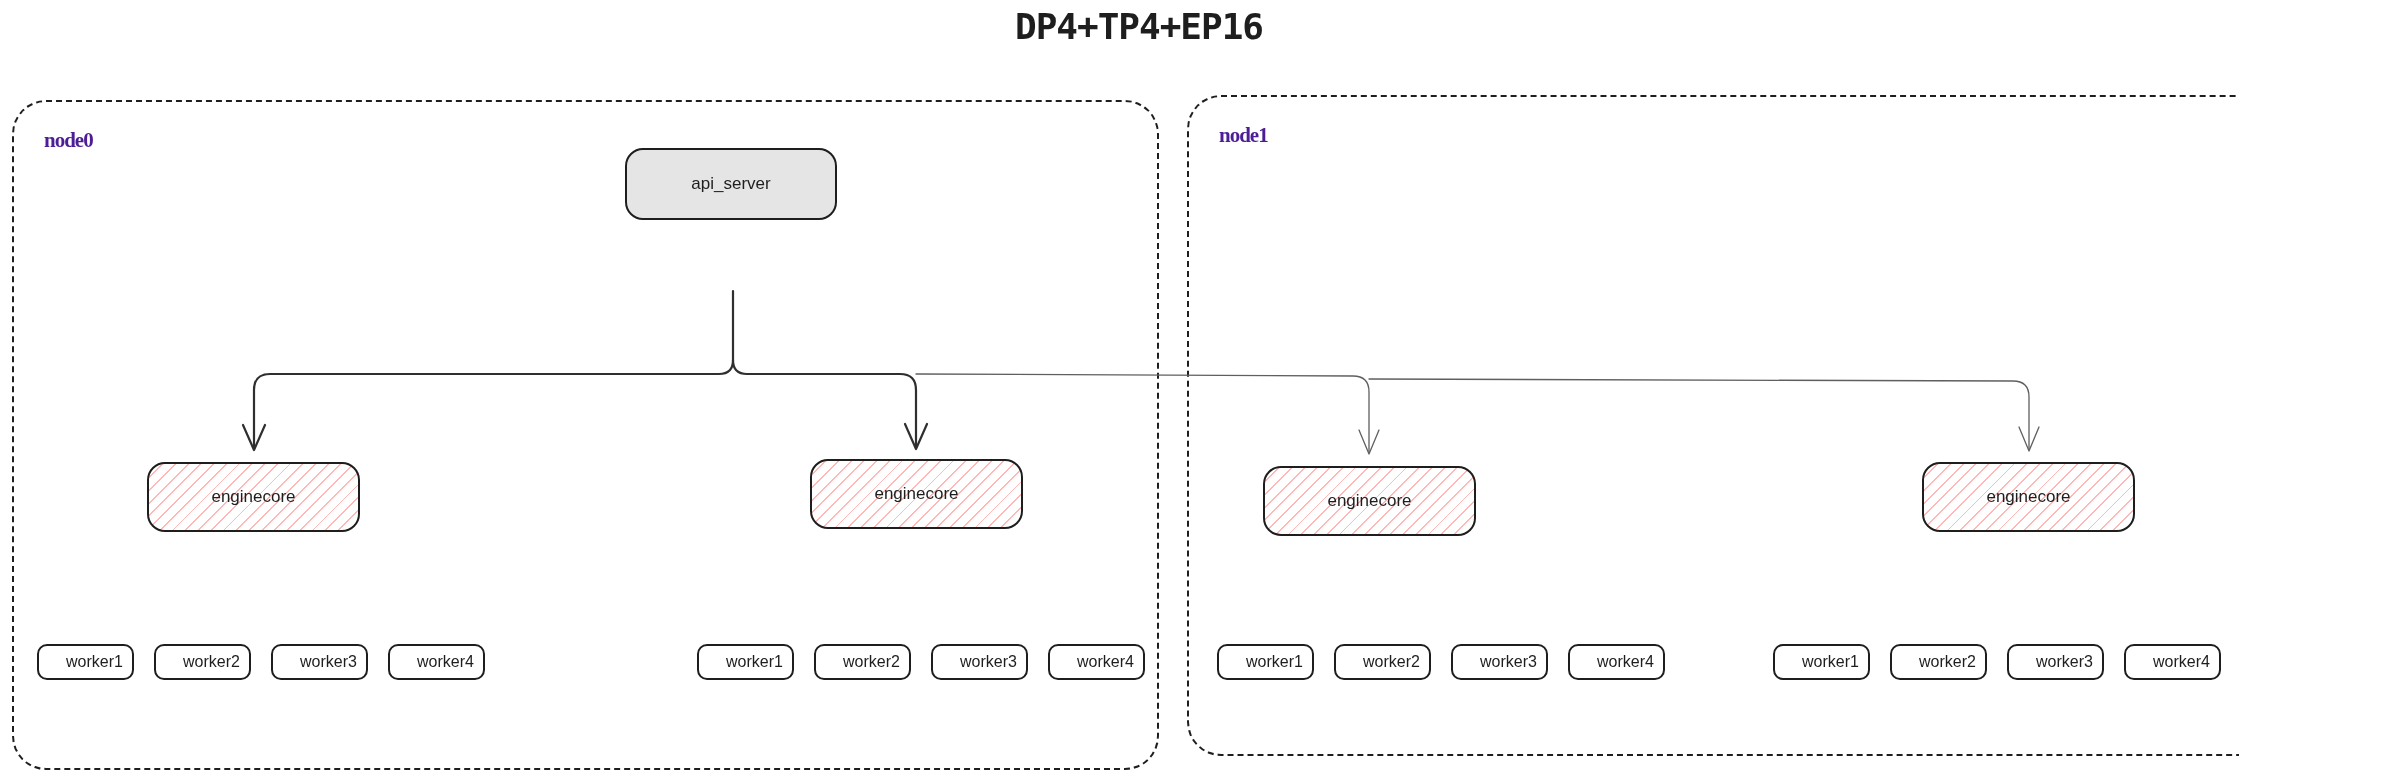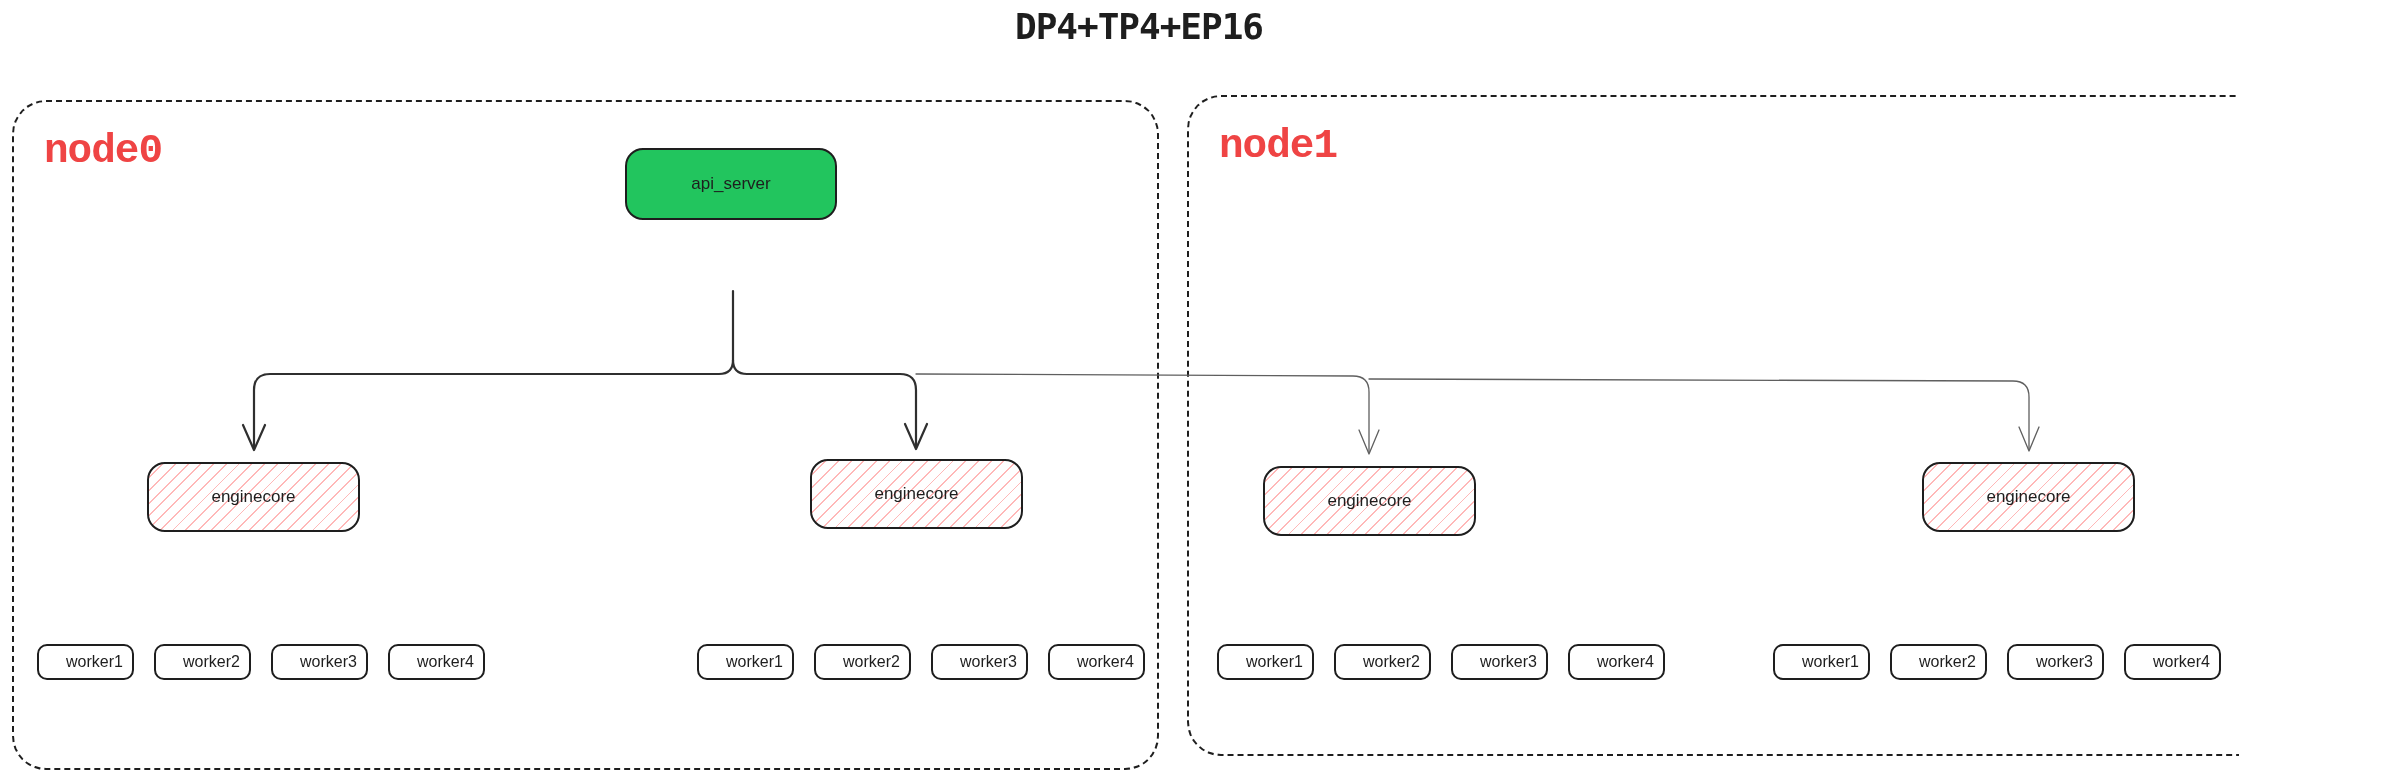--- a/index.html
+++ b/index.html
@@ -28,35 +28,35 @@
     position: absolute;
     border: 2.4px dashed #1e1e1e;
     border-radius: 34px;
     background: transparent;
     z-index: 0;
   }
   .node-box .node-label {
     position: absolute;
     left: 30px;
     top: 26px;
-    font-family: Liberation Mono, monospace;
-    font-size: 41px;
+    font-family: Liberation Serif, serif;
+    font-size: 21px;
     font-weight: 600;
     letter-spacing: -1px;
-    color: #ef4444;
+    color: #4c1d95;
   }
   #node0 { left: 12px;   top: 100px; width: 1143px; height: 666px; }
   #node1 { left: 1187px; top: 95px;  width: 1185px; height: 657px; text-align: center; }
 
   .big-box {
     position: absolute;
     box-sizing: border-box;
     border: 2.2px solid #1e1e1e;
     border-radius: 18px;
-    background: #22c55e;
+    background: #e5e5e5;
     display: flex;
     align-items: center;
     justify-content: center;
     font-size: 17px;
     color: #1e1e1e;
     z-index: 2;
   }
   .hatch-green {
     background-image: repeating-linear-gradient(135deg,
       rgba(110, 220, 130, 0.85) 0px, rgba(110, 220, 130, 0.85) 1.4px,

